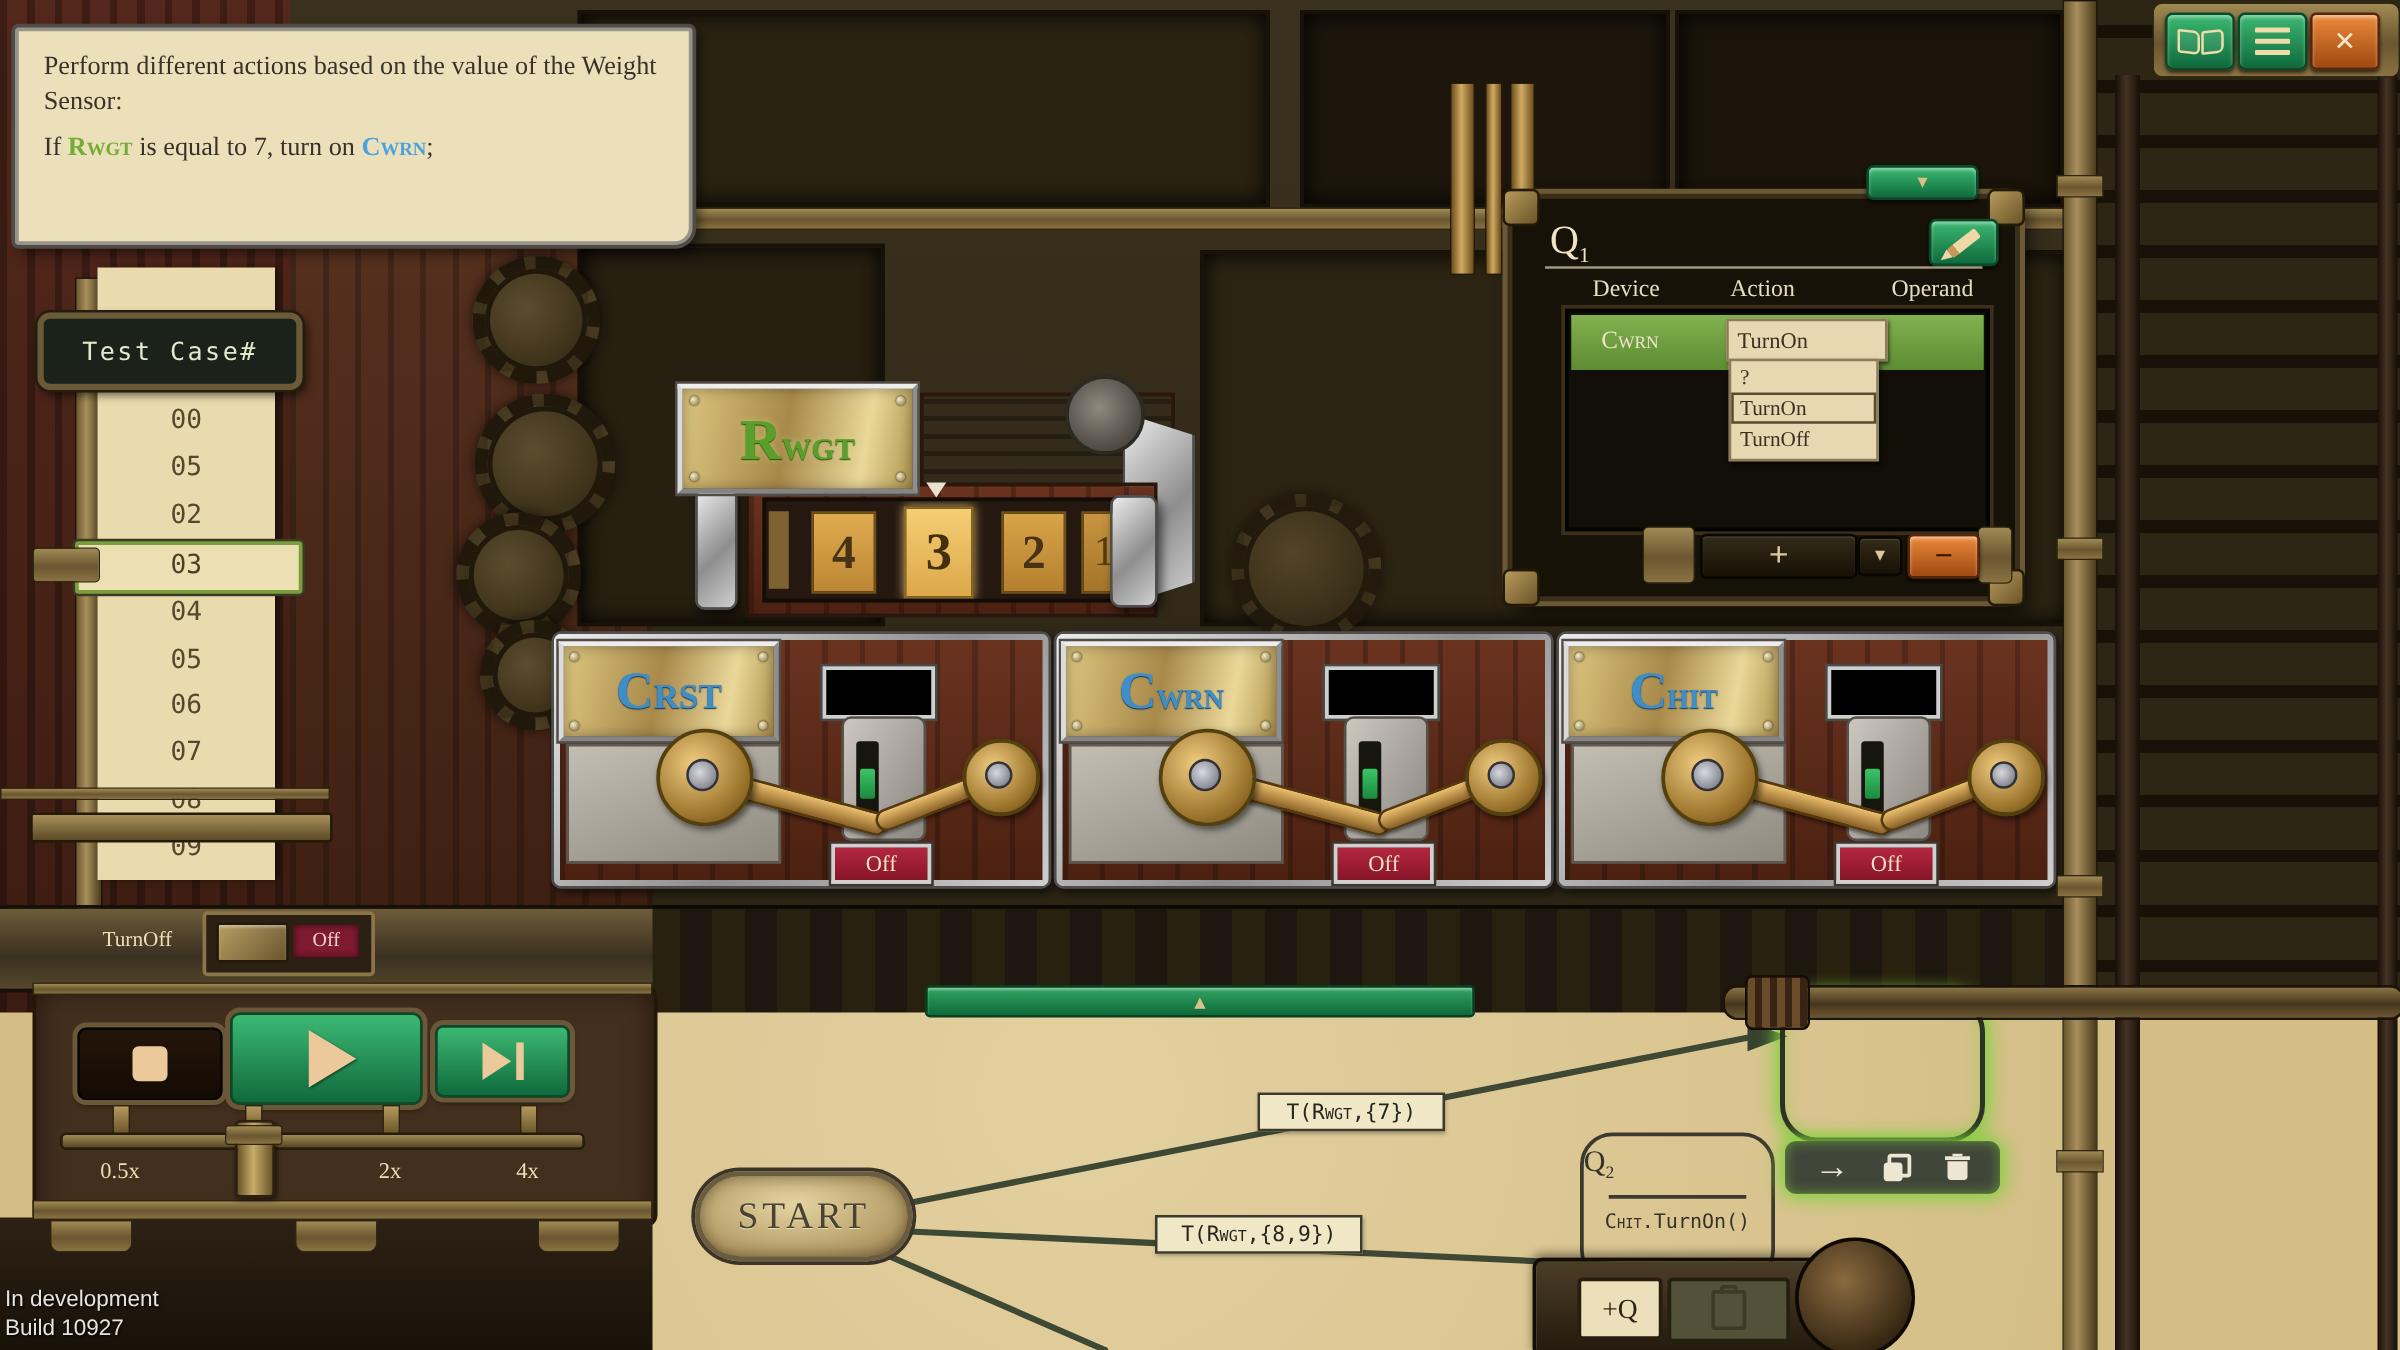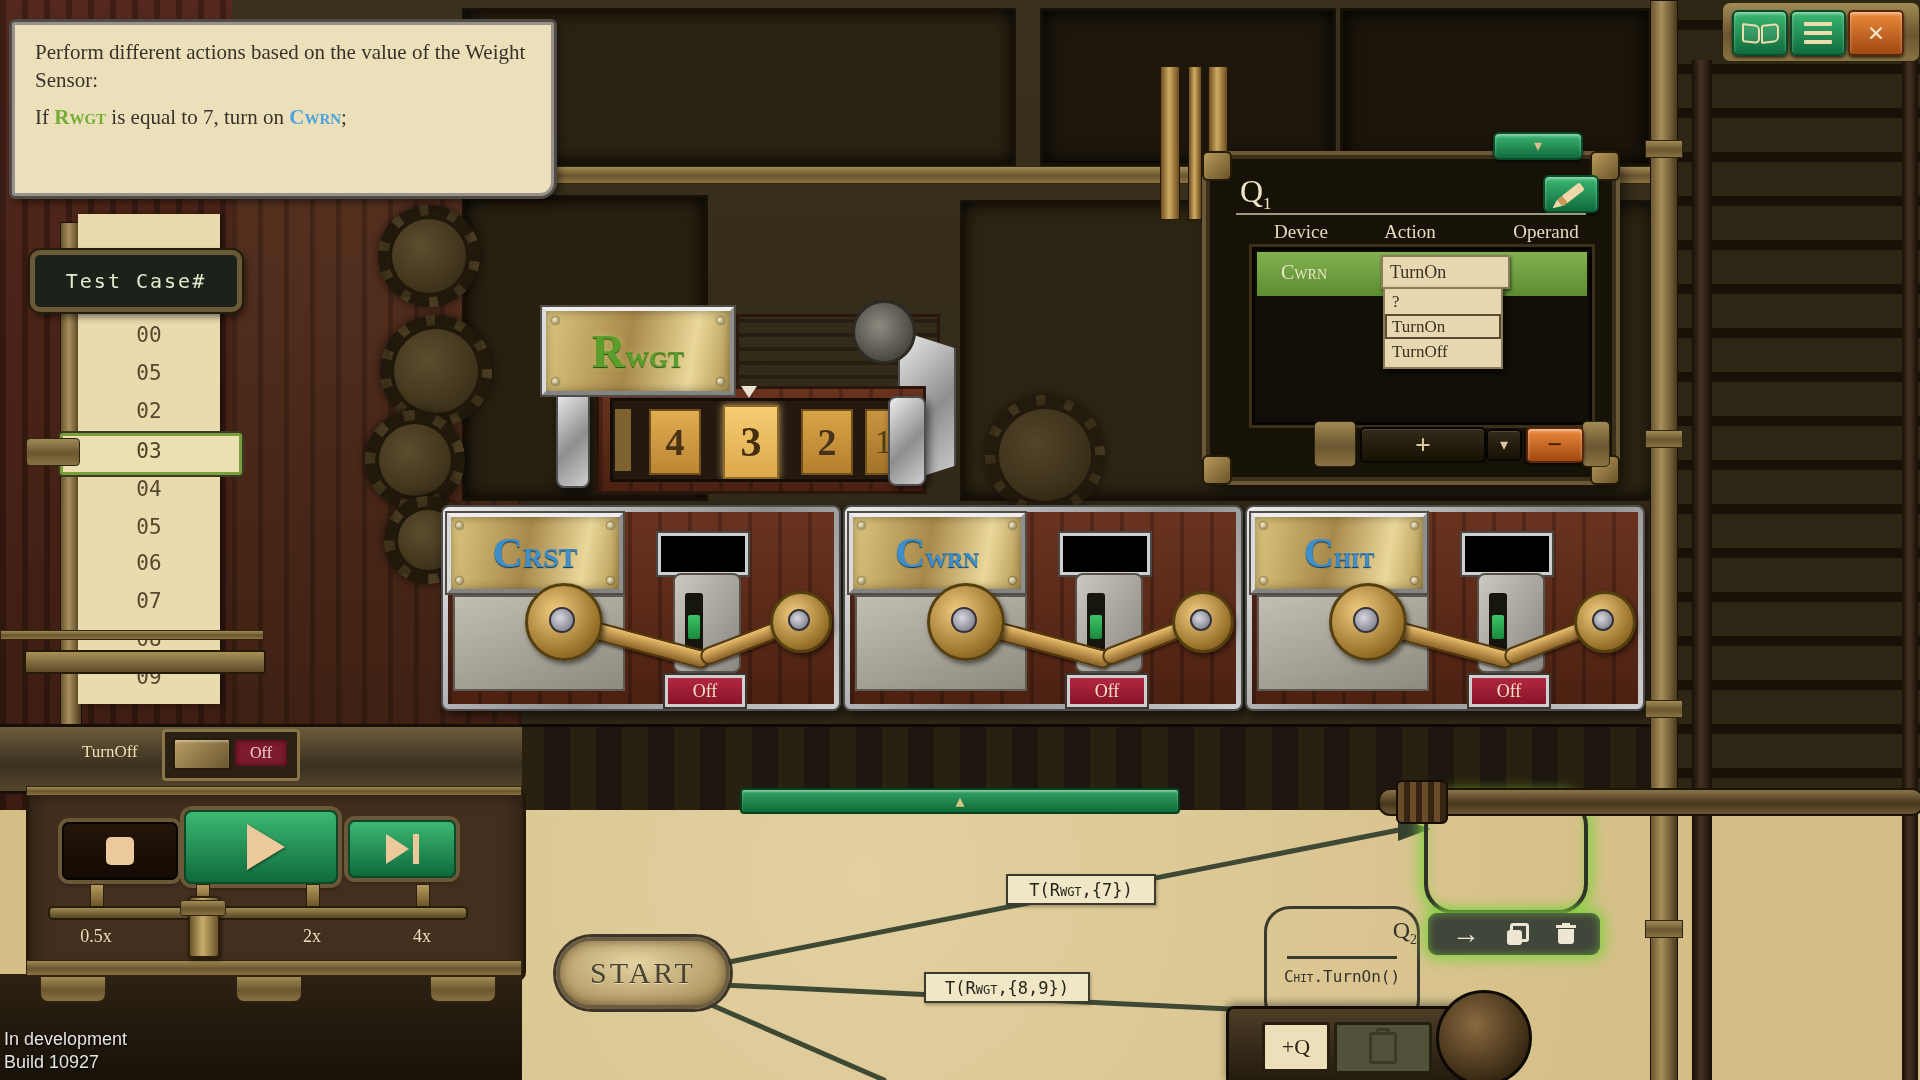--- a/index.html
+++ b/index.html
@@ -141,21 +141,21 @@
   <span>T(</span>
     <span class="sc">Rwgt</span>
     <span>,{8,9})</span>
 </div>
 
 <div class="abs node-start" style="left:556px;top:937px;width:166px;height:64px;z-index:3;">
   <span>START</span>
 </div>
 
 <div class="abs q-node" style="left:1264px;top:906px;width:150px;height:114px;z-index:3;">
-  <div class="abs" style="left:0;top:8px;width:100%;text-align:right;font-size:24px;font-family:Liberation Serif, serif;">
+  <div class="abs" style="left:0;top:8px;width:100%;text-align:left;font-size:24px;font-family:Liberation Serif, serif;">
     <span>Q</span><sub style="font-size:14px;">2</sub>
   </div>
   <div class="abs" style="left:20px;top:47px;width:110px;height:3px;background:#3c3a2e;"></div>
   <div class="abs mono sc" style="left:0;top:58px;width:100%;text-align:center;font-size:16px;">
     <span>Chit</span><span style="font-variant:normal;">.TurnOn()</span>
   </div>
 </div>
 
 <div class="abs sel-glow" style="left:1424px;top:796px;width:156px;height:110px;border:4px solid #2c3226;border-radius:30px;z-index:4;"></div>
 <div class="abs toolbar sel-glow" style="left:1428px;top:913px;width:152px;height:42px;z-index:5;">

